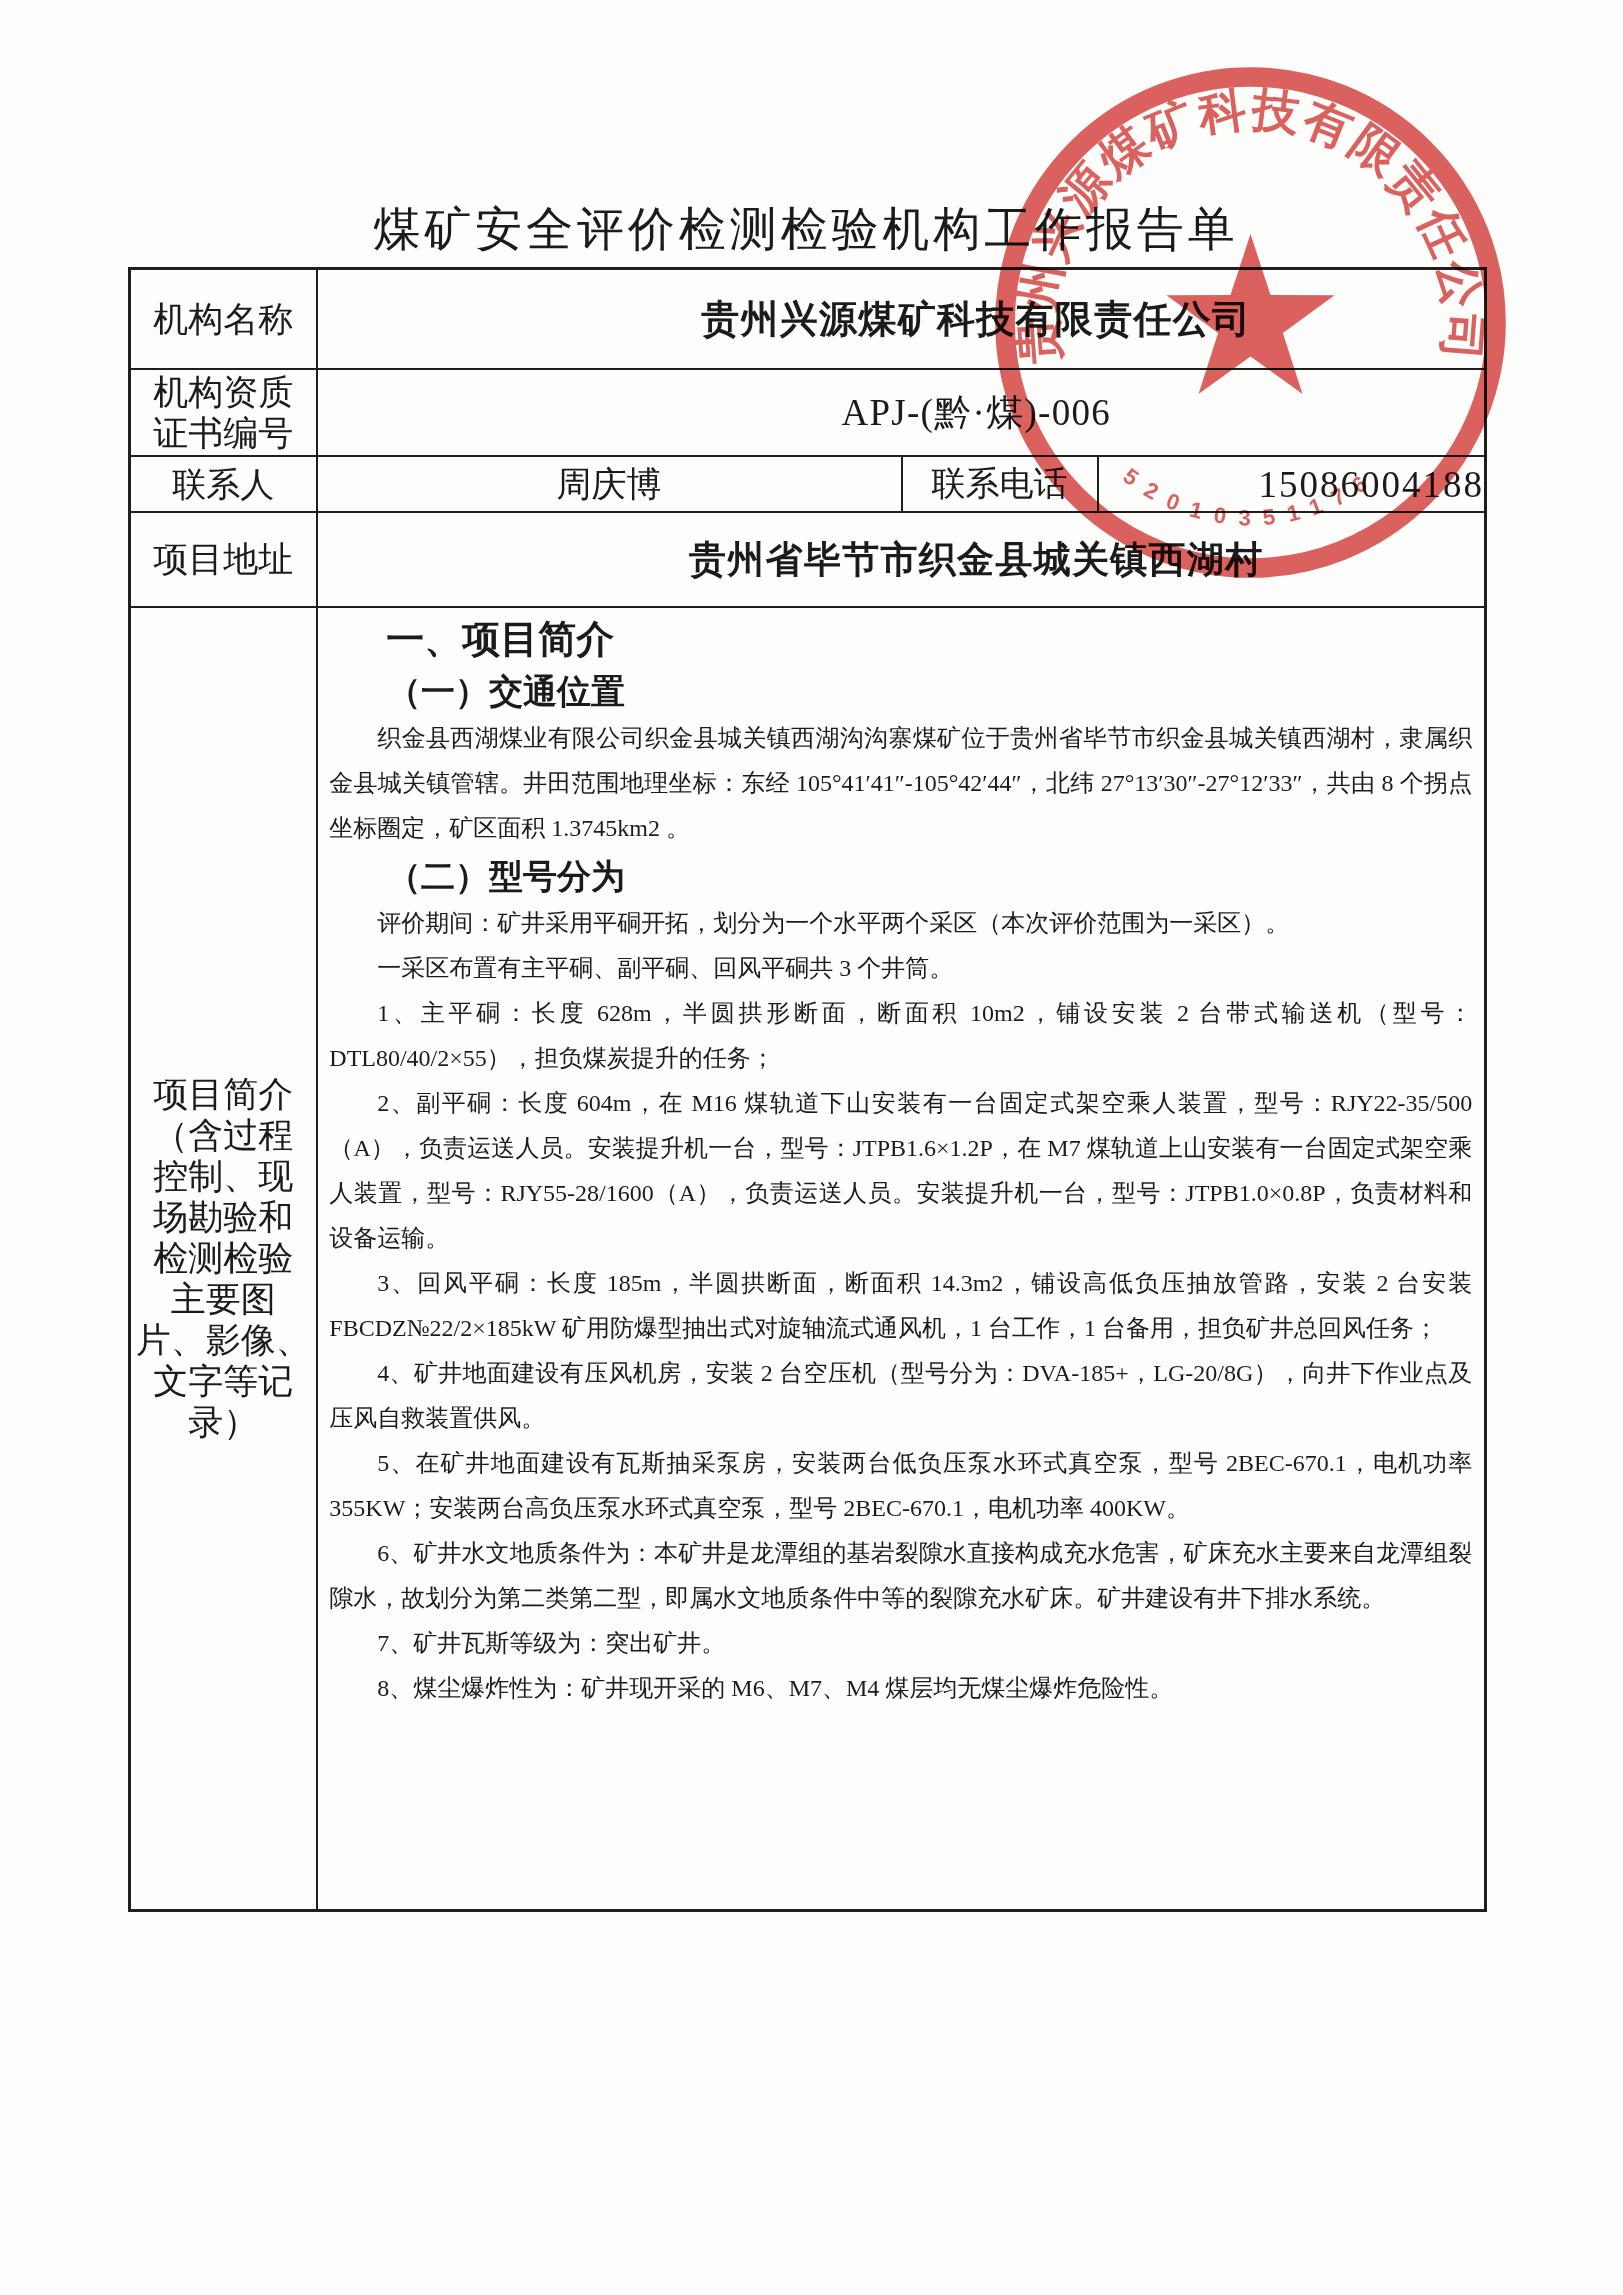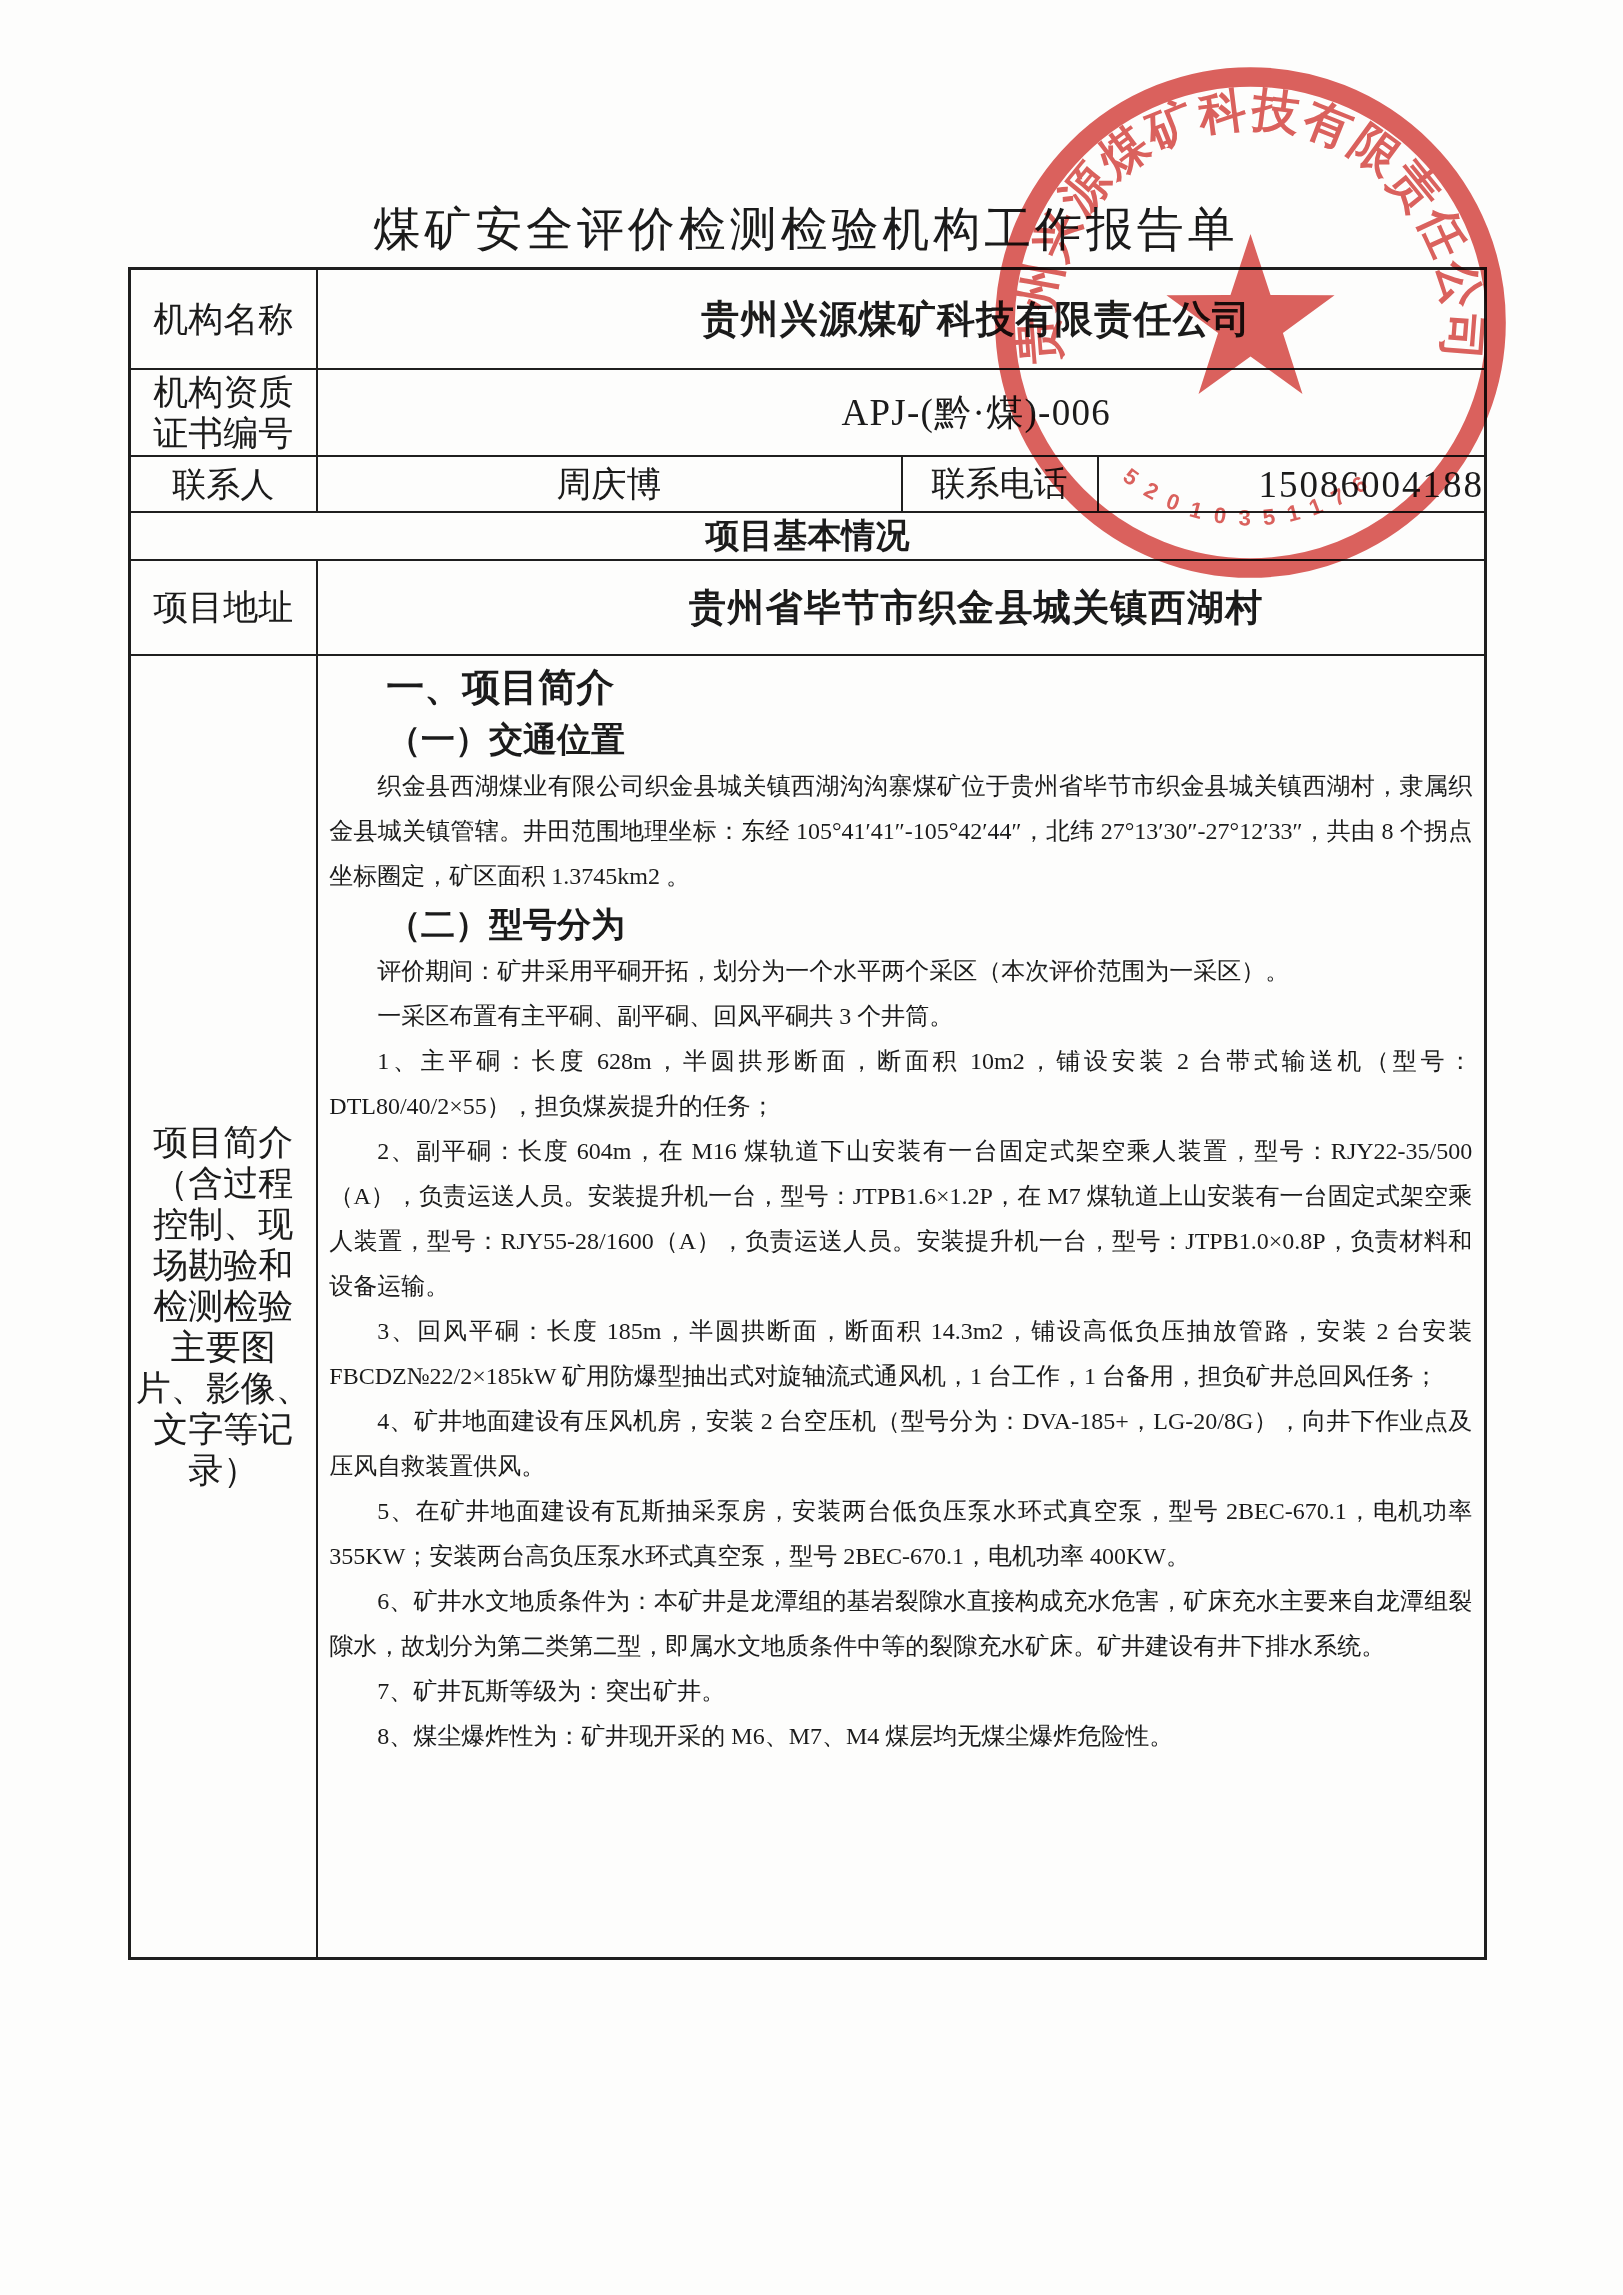--- a/index.html
+++ b/index.html
@@ -71,23 +71,20 @@
     <td colspan="3" class="vcenter shift cert-val">APJ-(黔·煤)-006</td>
   </tr>
 
   <tr>
     <td class="lbl" style="height:54px;font-size:34px">联系人</td>
     <td class="vcenter contact-val">周庆博</td>
     <td class="vcenter phone-lbl">联系电话</td>
     <td class="vcenter phone-val">15086004188</td>
   </tr>
 
-  <tr>
-    <td colspan="4" class="vcenter section-hdr" style="height:42px">项目基本情况</td>
-  </tr>
 
 
   <tr>
     <td class="lbl" style="height:93px">项目地址</td>
     <td colspan="3" class="vcenter shift addr-val">贵州省毕节市织金县城关镇西湖村</td>
   </tr>
 
   <tr>
     <td class="lbl" style="height:1301px">项目简介
 （含过程

